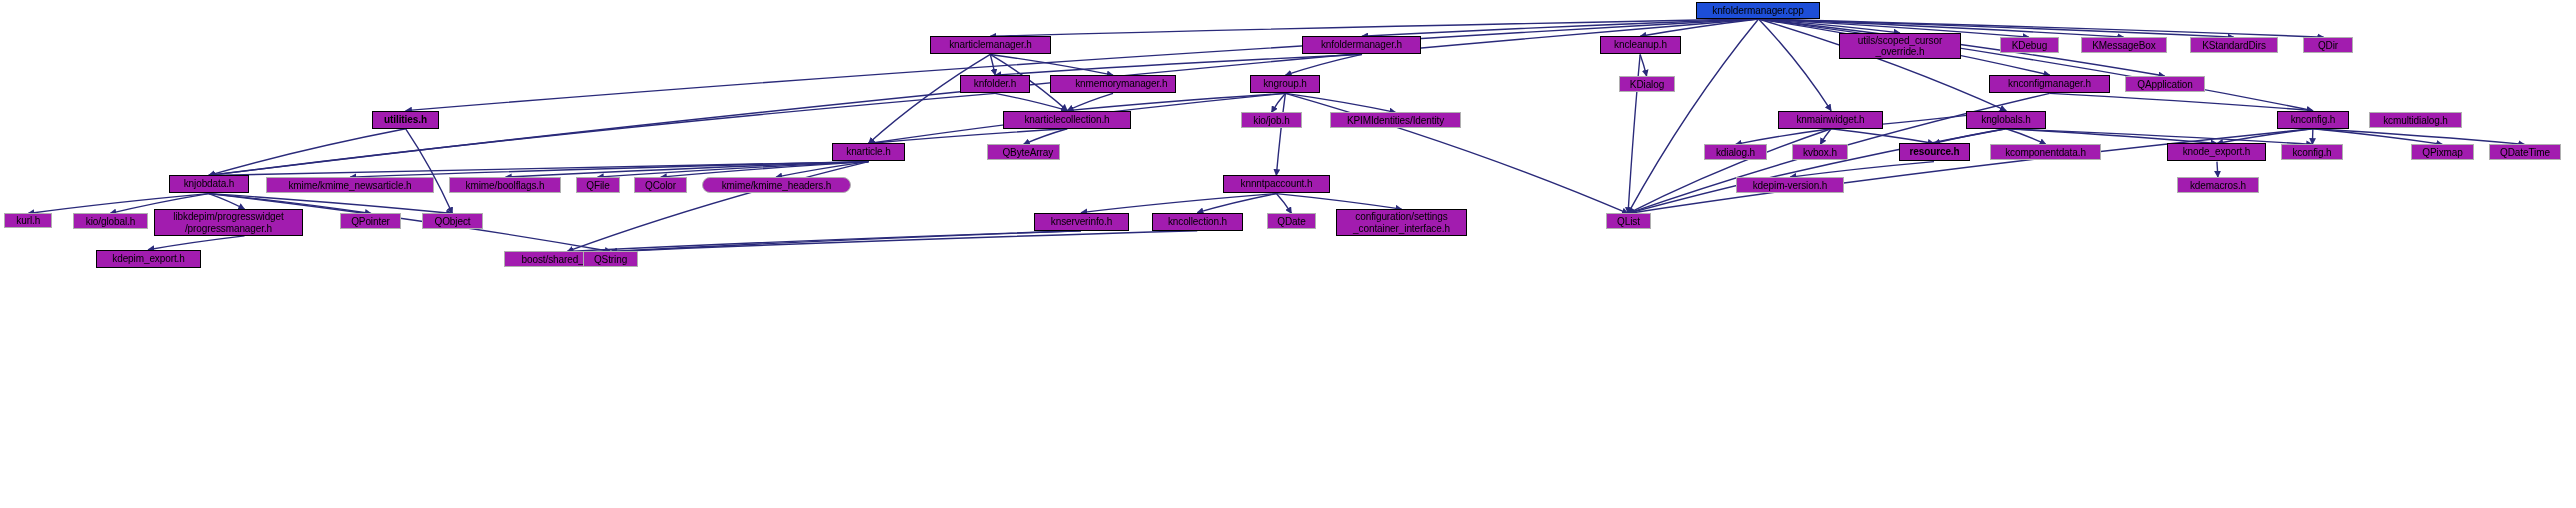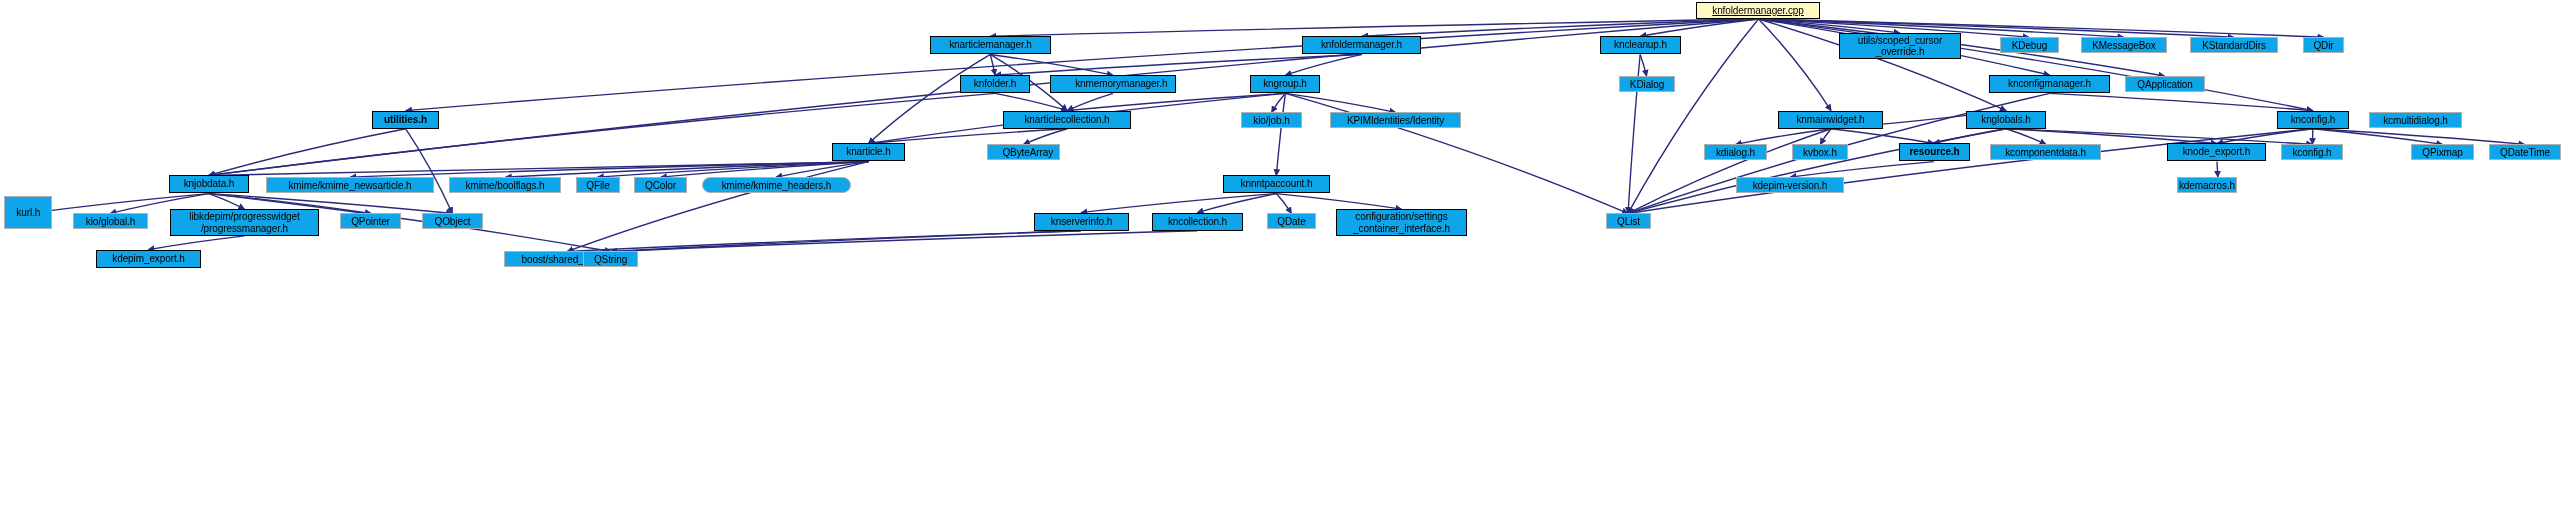--- a/index.html
+++ b/index.html
@@ -23,38 +23,37 @@
     height: 509px;
     pointer-events: none;
   }
   .node {
     position: absolute;
     box-sizing: border-box;
     display: flex;
     align-items: center;
     justify-content: center;
     text-align: center;
-    background: #0ea5e9;
+    background: #a21caf;
     color: #000000;
     font-size: 10px;
     line-height: 11.2px;
     white-space: pre-line;
     padding: 0.9px 3.5px;
     letter-spacing: -0.1px;
   }
   .node.internal {
     border: 1.2px solid #000000;
   }
   .node.external {
     border: 0.9px solid #b0b0b0;
   }
   .node.root {
     border: 1.2px solid #000000;
-    background: #fef9c3;
-    text-decoration: underline;
+    background: #1d4ed8;
   }
 </style>
 </head>
 <body>
 
 <div id="graph">
   <svg id="edges" viewBox="0 0 2981 589" preserveAspectRatio="none">
     <defs>
       <marker id="arrow" viewBox="0 0 10 10" refX="9" refY="5" markerWidth="5" markerHeight="5" orient="auto-start-reverse">
         <path d="M 0 0 L 10 5 L 0 10 z" fill="#2a2a7a"></path>
@@ -142,21 +141,21 @@
   </svg>
 <div class="node root" style="left: 1696px; top: 1.7px; width: 124px; height: 17.3px;">knfoldermanager.cpp</div>
     <div class="node internal" style="left: 930px; top: 36px; width: 121px; height: 18px;">knarticlemanager.h</div>
     <div class="node internal" style="left: 1302px; top: 36px; width: 119px; height: 18px;">knfoldermanager.h</div>
     <div class="node internal" style="left: 1600px; top: 36px; width: 81px; height: 18px;">kncleanup.h</div>
     <div class="node internal" style="left: 1839px; top: 33px; width: 122px; height: 26px;">utils/scoped_cursor
 _override.h</div>
     <div class="node external" style="left: 2000px; top: 37px; width: 59px; height: 16.4px;">KDebug</div>
     <div class="node external" style="left: 2081px; top: 37px; width: 86px; height: 16.4px;">KMessageBox</div>
     <div class="node external" style="left: 2190px; top: 37px; width: 88px; height: 16.4px;">KStandardDirs</div>
-    <div class="node external" style="left: 2303px; top: 37px; width: 41px; height: 16.4px;">QDir</div>
+    <div class="node external" style="left: 2303px; top: 37px; width: 50px; height: 16.4px;">QDir</div>
     <div class="node internal" style="left: 960px; top: 75px; width: 70px; height: 18px;">knfolder.h</div>
     <div class="node internal" style="left: 1050px; top: 75px; width: 126px; height: 18px; padding-left: 20px;">knmemorymanager.h</div>
     <div class="node internal" style="left: 1250px; top: 75px; width: 70px; height: 18px;">kngroup.h</div>
     <div class="node external" style="left: 1619px; top: 76px; width: 56px; height: 16.4px;">KDialog</div>
     <div class="node internal" style="left: 1989px; top: 75px; width: 121px; height: 18px;">knconfigmanager.h</div>
     <div class="node external" style="left: 2125px; top: 76px; width: 80px; height: 16.4px;">QApplication</div>
     <div class="node internal" style="left: 372px; top: 111px; width: 67px; height: 18px; font-weight: bold;">utilities.h</div>
     <div class="node internal" style="left: 1003px; top: 111px; width: 128px; height: 18px;">knarticlecollection.h</div>
     <div class="node external" style="left: 1241px; top: 112px; width: 61px; height: 16.4px;">kio/job.h</div>
     <div class="node external" style="left: 1330px; top: 112px; width: 131px; height: 16.4px;">KPIMIdentities/Identity</div>
@@ -175,24 +174,24 @@
     <div class="node external" style="left: 2411px; top: 144px; width: 63px; height: 16.4px;">QPixmap</div>
     <div class="node external" style="left: 2489px; top: 144px; width: 72px; height: 16.4px;">QDateTime</div>
     <div class="node internal" style="left: 169px; top: 175px; width: 80px; height: 18px;">knjobdata.h</div>
     <div class="node external" style="left: 266px; top: 177px; width: 168px; height: 16.4px;">kmime/kmime_newsarticle.h</div>
     <div class="node external" style="left: 449px; top: 177px; width: 112px; height: 16.4px;">kmime/boolflags.h</div>
     <div class="node external" style="left: 576px; top: 177px; width: 44px; height: 16.4px;">QFile</div>
     <div class="node external" style="left: 634px; top: 177px; width: 53px; height: 16.4px;">QColor</div>
     <div class="node external" style="left: 702px; top: 177px; width: 149px; height: 16.4px; border-radius: 8px;">kmime/kmime_headers.h</div>
     <div class="node internal" style="left: 1223px; top: 175px; width: 107px; height: 18px;">knnntpaccount.h</div>
     <div class="node external" style="left: 1736px; top: 177px; width: 108px; height: 16.4px;">kdepim-version.h</div>
-    <div class="node external" style="left: 2177px; top: 177px; width: 60px; height: 16.4px; text-align: center;">kdemacros.h</div>
-    <div class="node external" style="left: 4.3px; top: 196px; width: 48px; height: 33px;">kurl.h</div>
+    <div class="node external" style="left: 2177px; top: 177px; width: 82px; height: 16.4px; text-align: center;">kdemacros.h</div>
+    <div class="node external" style="left: 4.3px; top: 213px; width: 48px; height: 15px;">kurl.h</div>
     <div class="node external" style="left: 73px; top: 213px; width: 75px; height: 16.4px;">kio/global.h</div>
-    <div class="node internal" style="left: 170px; top: 209px; width: 149px; height: 27px;">libkdepim/progresswidget
+    <div class="node internal" style="left: 154px; top: 209px; width: 149px; height: 27px;">libkdepim/progresswidget
 /progressmanager.h</div>
     <div class="node external" style="left: 340px; top: 213px; width: 61px; height: 16.4px;">QPointer</div>
     <div class="node external" style="left: 422px; top: 213px; width: 61px; height: 16.4px;">QObject</div>
     <div class="node internal" style="left: 1034px; top: 213px; width: 95px; height: 18px;">knserverinfo.h</div>
     <div class="node internal" style="left: 1152px; top: 213px; width: 91px; height: 18px;">kncollection.h</div>
     <div class="node external" style="left: 1267px; top: 213px; width: 49px; height: 16.4px;">QDate</div>
     <div class="node internal" style="left: 1336px; top: 209px; width: 131px; height: 27px;">configuration/settings
 _container_interface.h</div>
     <div class="node external" style="left: 1606px; top: 213px; width: 45px; height: 16.4px;">QList</div>
     <div class="node internal" style="left: 96px; top: 250px; width: 105px; height: 18px;">kdepim_export.h</div>

